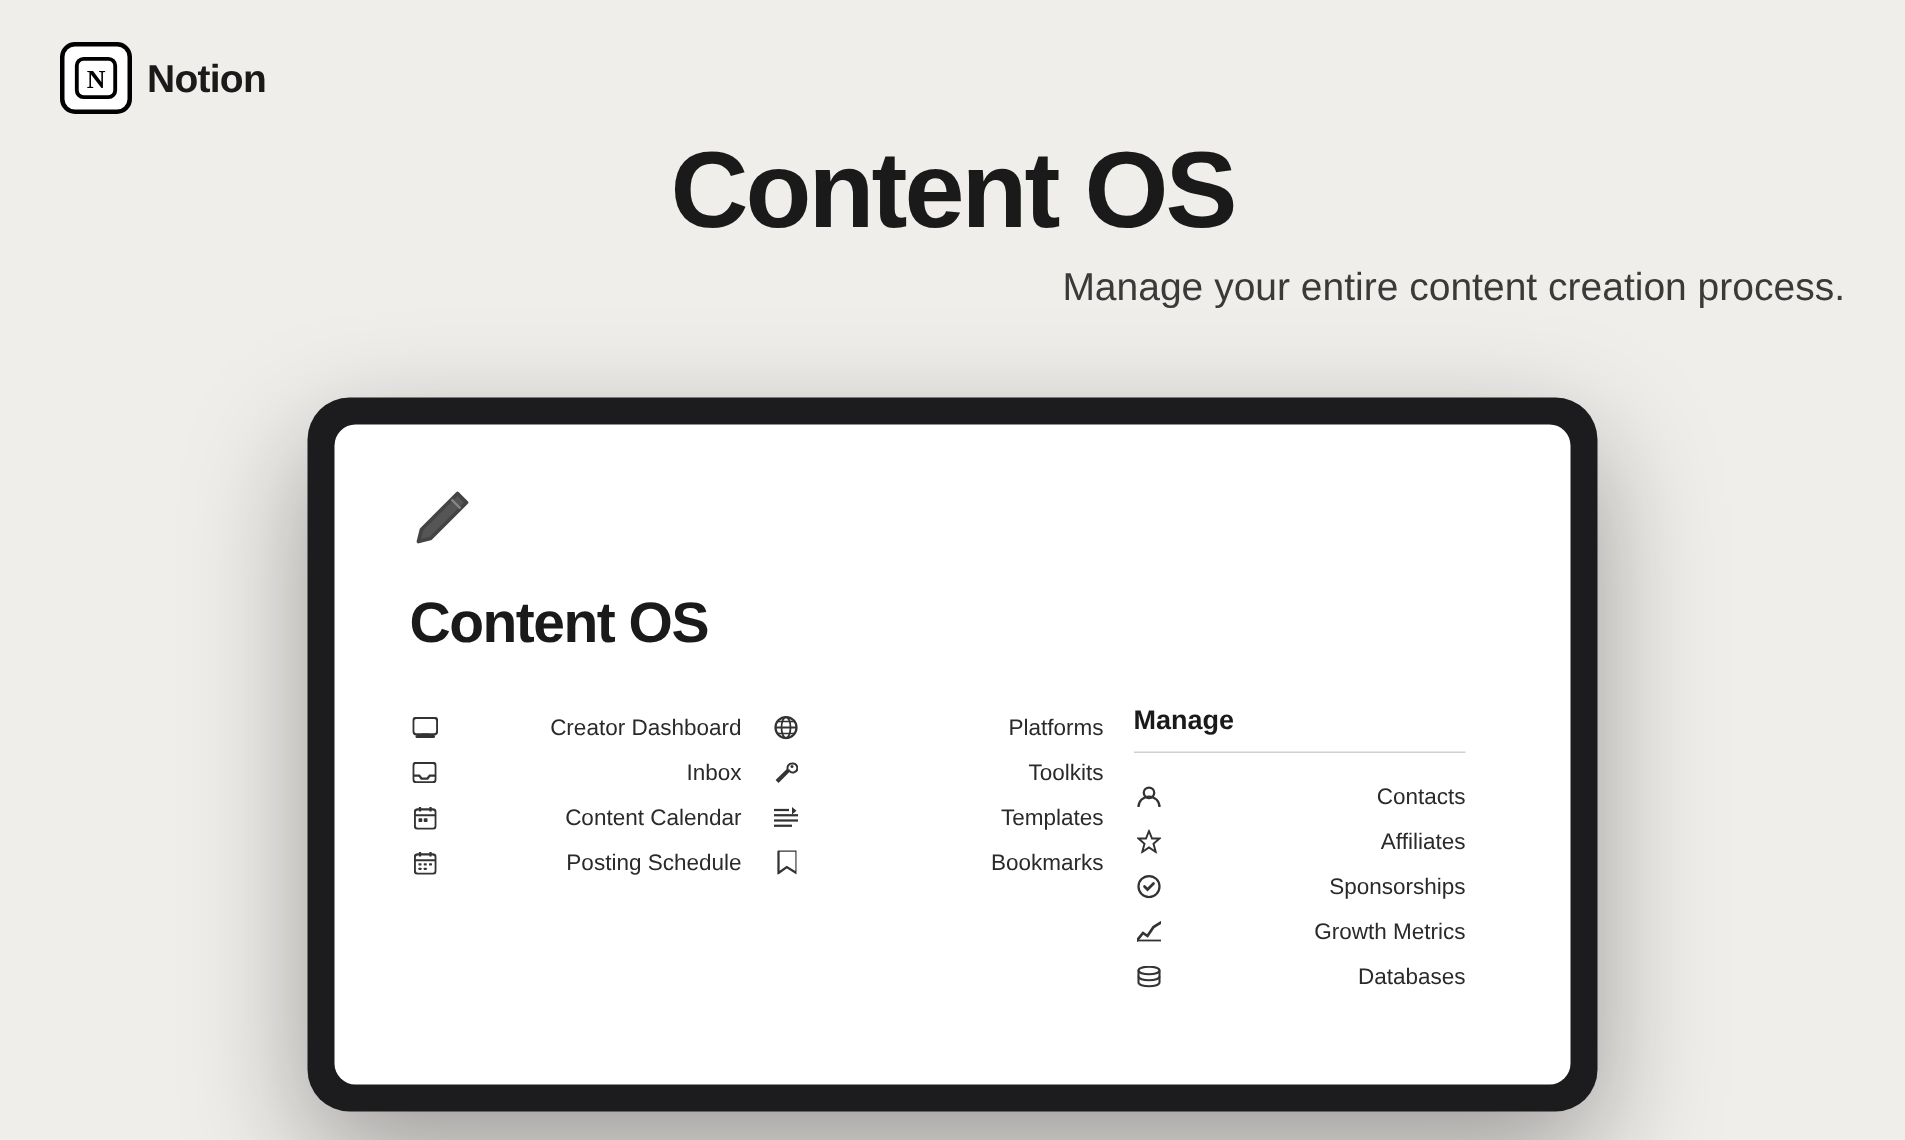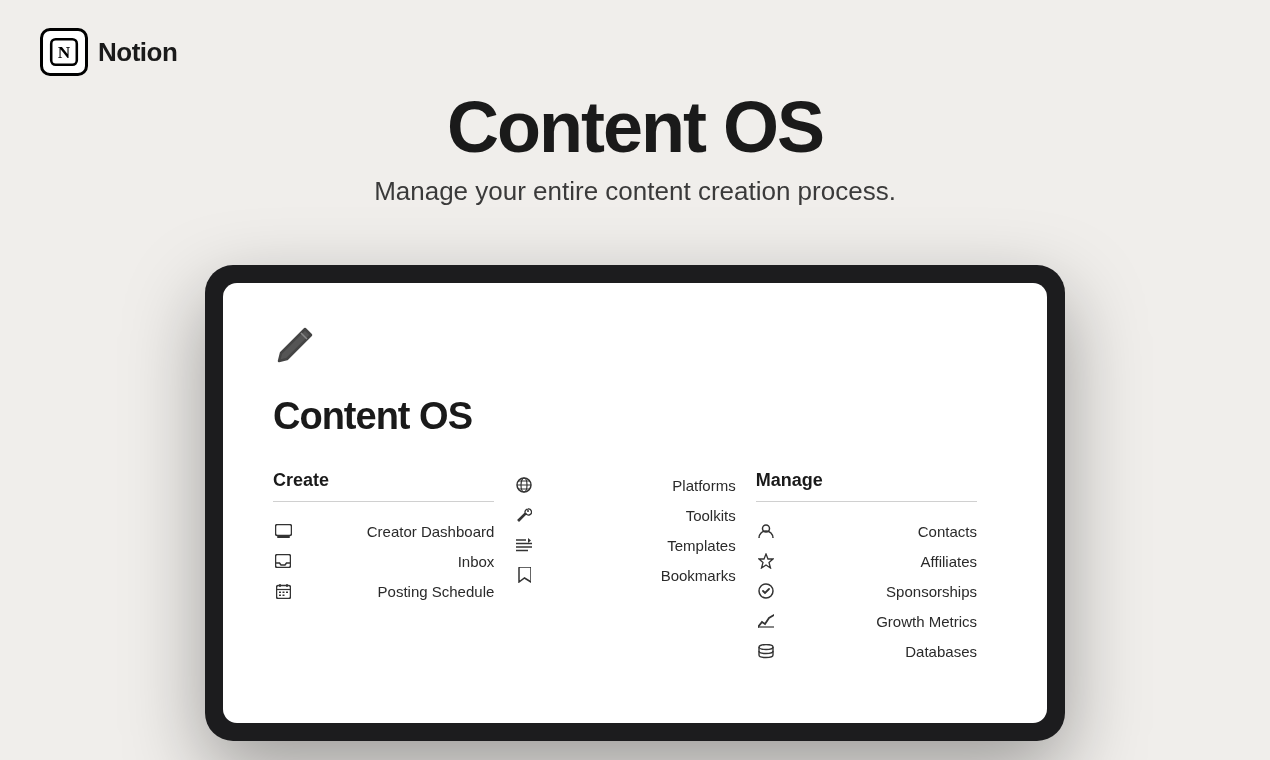--- a/index.html
+++ b/index.html
@@ -60,21 +60,21 @@
       text-align: center;
       font-size: 72px;
       font-weight: 800;
       color: #1a1a1a;
       letter-spacing: -2px;
       margin-top: -10px;
     }
 
     .hero-subtitle {
       width: 100%;
-      text-align: center;
+      text-align: right;
       font-size: 26px;
       font-weight: 400;
       color: #3a3a3a;
       margin-top: 8px;
     }
 
     
     .device-wrapper {
       position: absolute;
       left: 50%;
@@ -183,39 +183,51 @@
           <path d="M32 6L38 12L14 36L6 38L8 30L32 6Z" stroke="#444" stroke-width="2.5" fill="#555" stroke-linejoin="round"></path>
           <path d="M28 10L34 16" stroke="#888" stroke-width="1.5"></path>
         </svg>
       </span>
 
       <div class="page-title">Content OS</div>
 
       <div class="columns">
 
         <div class="column">
-          <div class="column-header">Create</div>
           <div class="menu-item">
             <span class="menu-item-icon">
               <svg width="17" height="15" viewBox="0 0 17 15" fill="none">
                   <rect x="0.5" y="0.5" width="16" height="11" rx="2" stroke="#333" stroke-width="1.5" fill="none"></rect>
                   <rect x="2" y="12" width="13" height="2" rx="1" fill="#333"></rect>
                   <rect x="6" y="11" width="5" height="1.5" fill="#333"></rect>
                 </svg>
             </span>
             <span class="menu-item-label">Creator Dashboard</span>
           </div>
           <div class="menu-item">
             <span class="menu-item-icon">
               <svg width="16" height="14" viewBox="0 0 16 14">
                   <rect x="0.5" y="0.5" width="15" height="13" rx="2" stroke="#333" stroke-width="1.5" fill="none"></rect>
                   <path d="M0.5 9h4l1.5 2h4L11.5 9H15.5" stroke="#333" stroke-width="1.5" fill="none"></path>
                 </svg>
             </span>
             <span class="menu-item-label">Inbox</span>
+          </div>
+          <div class="menu-item">
+            <span class="menu-item-icon">
+              <svg width="15" height="15" viewBox="0 0 15 15">
+                  <rect x="0.5" y="1.5" width="14" height="13" rx="2" stroke="#333" stroke-width="1.5" fill="none"></rect>
+                  <line x1="0.5" y1="5.5" x2="14.5" y2="5.5" stroke="#333" stroke-width="1.2"></line>
+                  <line x1="4" y1="0" x2="4" y2="3" stroke="#333" stroke-width="1.5"></line>
+                  <line x1="11" y1="0" x2="11" y2="3" stroke="#333" stroke-width="1.5"></line>
+                  <rect x="3" y="7.5" width="2.5" height="2.5" rx="0.5" fill="#333"></rect>
+                  <rect x="6.5" y="7.5" width="2.5" height="2.5" rx="0.5" fill="#333"></rect>
+                </svg>
+            </span>
+            <span class="menu-item-label">Content Calendar</span>
           </div>
           <div class="menu-item">
             <span class="menu-item-icon">
               <svg width="15" height="15" viewBox="0 0 15 15">
                   <rect x="0.5" y="1.5" width="14" height="13" rx="2" stroke="#333" stroke-width="1.5" fill="none"></rect>
                   <line x1="0.5" y1="5.5" x2="14.5" y2="5.5" stroke="#333" stroke-width="1.2"></line>
                   <line x1="4" y1="0" x2="4" y2="3" stroke="#333" stroke-width="1.5"></line>
                   <line x1="11" y1="0" x2="11" y2="3" stroke="#333" stroke-width="1.5"></line>
                   <rect x="3" y="7.5" width="2" height="1.5" rx="0.3" fill="#333"></rect>
                   <rect x="6.5" y="7.5" width="2" height="1.5" rx="0.3" fill="#333"></rect>

